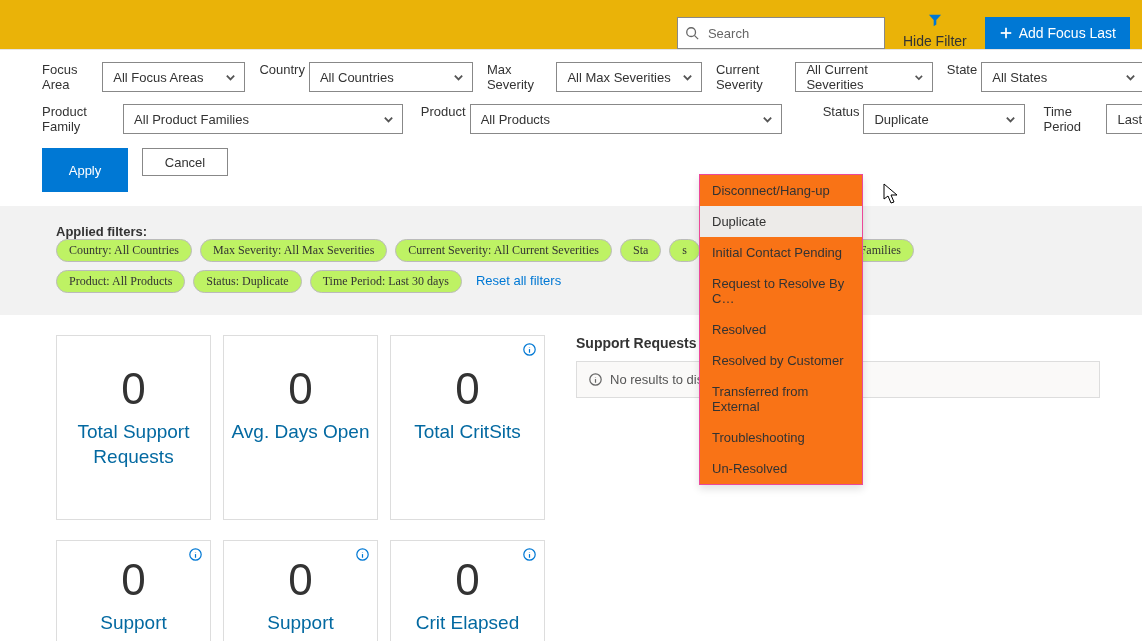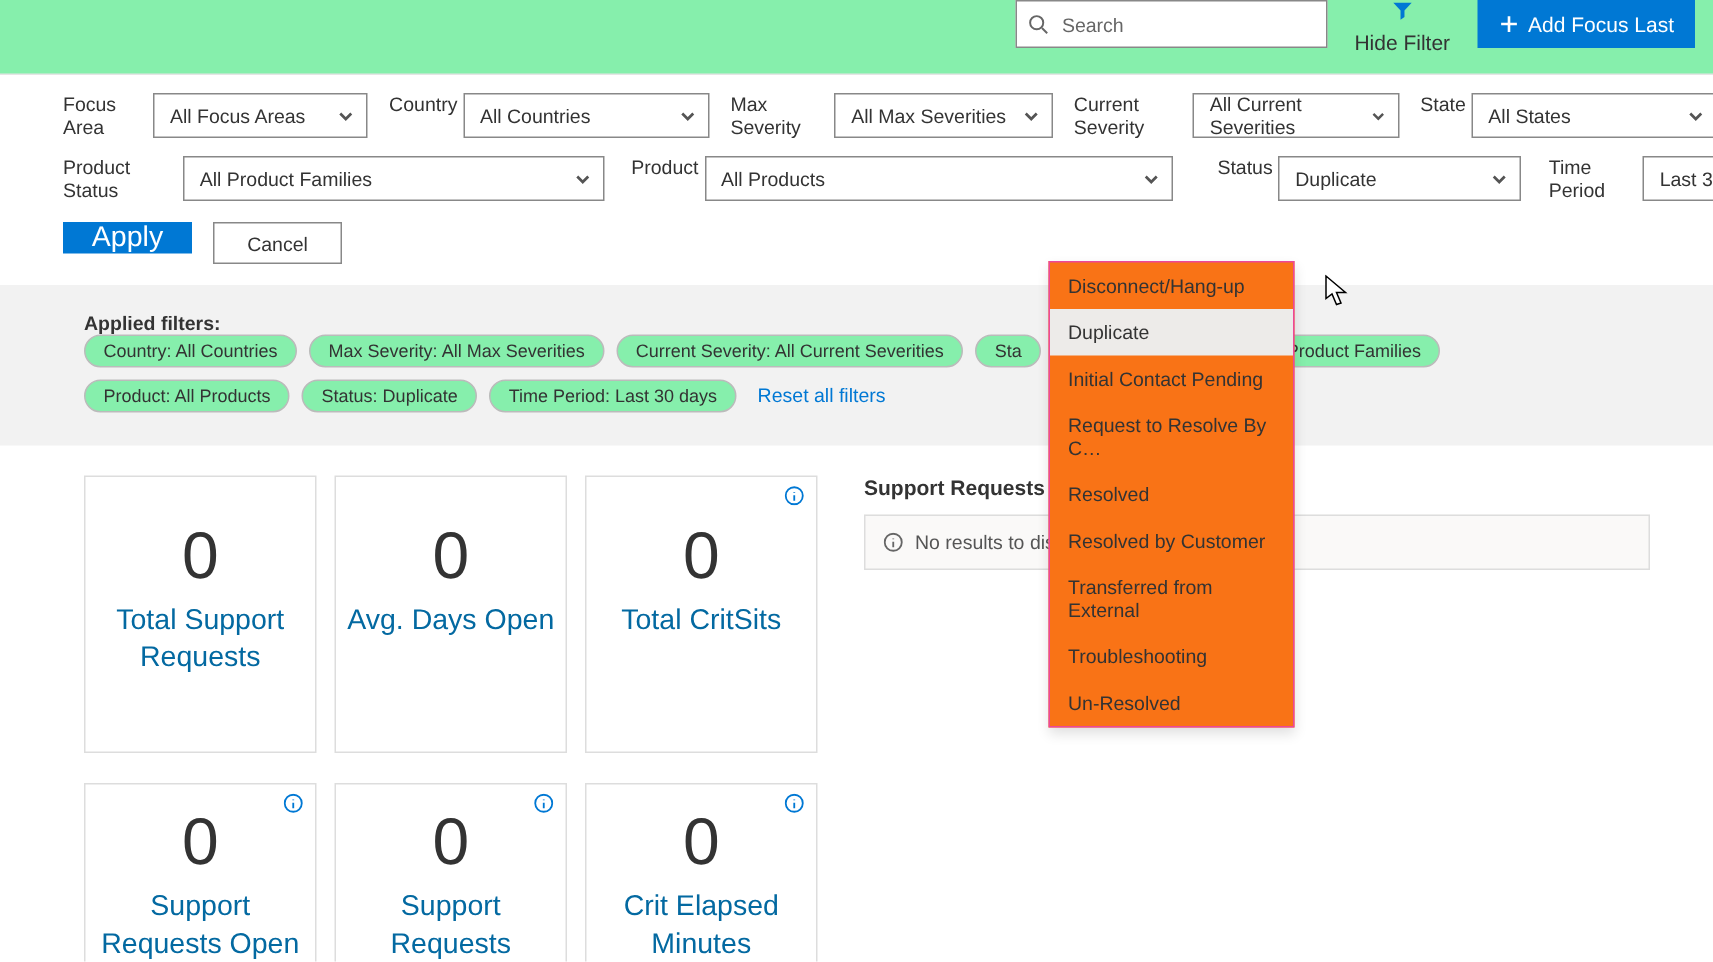--- a/index.html
+++ b/index.html
@@ -1,18 +1,18 @@
 <!DOCTYPE html>
 <html><head>
 <meta charset="utf-8">
 <style>
   * { box-sizing: border-box; margin: 0; padding: 0; font-family: "Segoe UI", -apple-system, sans-serif; }
   body { background: #fff; width: 1142px; height: 641px; overflow: hidden; position: relative; color: #333; }
 
-  .topbar { background: #86efac; height: 50px; display: flex; align-items: flex-start; justify-content: flex-end; padding: 0 12px; border-bottom: 1px solid #e5e5e5; gap: 12px; }
+  .topbar { background: #eab308; height: 50px; display: flex; align-items: flex-end; justify-content: flex-end; padding: 0 12px; border-bottom: 1px solid #e5e5e5; gap: 12px; }
   .search-box { position: relative; }
   .search-box input { width: 208px; height: 32px; border: 1px solid #888; padding: 0 10px 0 30px; font-size: 13px; background: #fff; }
   .search-box input::placeholder { color: #666; }
   .search-box .icon { position: absolute; left: 8px; top: 50%; transform: translateY(-50%); width: 14px; height: 14px; stroke: #666; fill: none; stroke-width: 1.5; }
   .hide-filter { display: flex; align-items: center; gap: 6px; font-size: 14px; color: #333; cursor: pointer; padding: 0 6px; flex-direction: column; }
   .hide-filter svg { width: 14px; height: 14px; fill: #0078d4; }
   .add-focus { background: #0078d4; color: #fff; border: none; height: 32px; padding: 0 14px; font-size: 14px; display: flex; align-items: center; gap: 6px; cursor: pointer; }
   .add-focus svg { width: 14px; height: 14px; stroke: #fff; stroke-width: 2; fill: none; }
 
   .filters { padding: 12px 42px 14px 42px; }
@@ -20,28 +20,28 @@
   .filter-group { display: flex; gap: 4px; }
   .filter-label { font-size: 13px; color: #333; font-weight: 400; }
   .select { border: 1px solid #888; height: 30px; background: #fff; display: flex; align-items: center; justify-content: space-between; padding: 0 8px 0 10px; cursor: pointer; font-size: 13px; color: #333; }
   .select svg { width: 11px; height: 11px; stroke: #555; stroke-width: 2; fill: none; }
   .w164 { width: 164px; } .w164b { width: 166px; }
   .w312 { width: 312px; }
   .w162 { width: 162px; }
   .w160 { width: 160px; }
 
   .button-row { display: flex; gap: 14px; margin-top: 14px; }
-  .btn-primary { background: #0078d4; color: #fff; border: none; height: 21px; width: 86px; font-size: 19px; cursor: pointer; }
+  .btn-primary { background: #0078d4; color: #fff; border: none; height: 44px; width: 86px; font-size: 13px; cursor: pointer; }
   .btn-secondary { background: #fff; color: #333; border: 1px solid #888; height: 28px; width: 86px; font-size: 13px; cursor: pointer; }
 
   .applied-bar { background: #f2f2f2; padding: 14px 42px 14px 56px; }
   .applied-label { font-size: 13px; font-weight: 600; color: #333; display: inline-block; margin-right: 20px; vertical-align: top; margin-top: 4px; }
   .chips { display: inline-block; width: 960px; vertical-align: top; }
   .chip-row { margin-bottom: 8px; }
-  .chip { display: inline-block; border: 1px solid #bbb; border-radius: 12px; padding: 3px 12px; font-size: 12px; color: #333; background: #86efac; margin-right: 8px; }
+  .chip { display: inline-block; border: 1px solid #bbb; border-radius: 12px; padding: 3px 12px; font-size: 12px; color: #333; background: #bef264; margin-right: 8px; font-family: Liberation Serif, serif; }
   .reset-link { color: #0078d4; font-size: 13px; cursor: pointer; margin-left: 6px; }
 
   .main { display: flex; padding: 20px 42px 0 56px; gap: 20px; }
   .metrics-col { width: 500px; }
   .metric-row { display: flex; gap: 12px; margin-bottom: 20px; }
   .metric-card { width: 155px; height: 185px; border: 1px solid #ddd; background: #fff; position: relative; text-align: center; padding-top: 28px; }
   .metric-row2 .metric-card { height: 145px; padding-top: 14px; }
   .metric-value { font-size: 44px; font-weight: 400; color: #333; }
   .metric-label { font-size: 19px; color: #0369a1; margin-top: 6px; padding: 0 6px; line-height: 1.3; }
   .info-icon { position: absolute; top: 6px; right: 8px; width: 13px; height: 13px; }
@@ -137,38 +137,38 @@
         <div class="select w164">
           <span>All Clouds</span>
           <svg viewBox="0 0 12 12">
             <polyline points="2,4 6,8 10,4"></polyline>
           </svg>
         </div>
       </div>
     </div>
   <div class="filter-row" id="filter-row2" style="gap: 18px;">
       <div class="filter-group">
-        <div class="filter-label">Product Status</div>
+        <div class="filter-label">Product Family</div>
         <div class="select w312">
           <span>All Product Families</span>
           <svg viewBox="0 0 12 12">
             <polyline points="2,4 6,8 10,4"></polyline>
           </svg>
         </div>
       </div>
       <div class="filter-group">
         <div class="filter-label">Product</div>
         <div class="select w312">
           <span>All Products</span>
           <svg viewBox="0 0 12 12">
             <polyline points="2,4 6,8 10,4"></polyline>
           </svg>
         </div>
       </div>
-      <div class="filter-group" style="margin-left: 12px;">
+      <div class="filter-group" style="margin-left: 23px;">
         <div class="filter-label">Status</div>
         <div class="select w162">
           <span>Duplicate</span>
           <svg viewBox="0 0 12 12">
             <polyline points="2,4 6,8 10,4"></polyline>
           </svg>
         </div>
       </div>
       <div class="filter-group">
         <div class="filter-label">Time Period</div>

